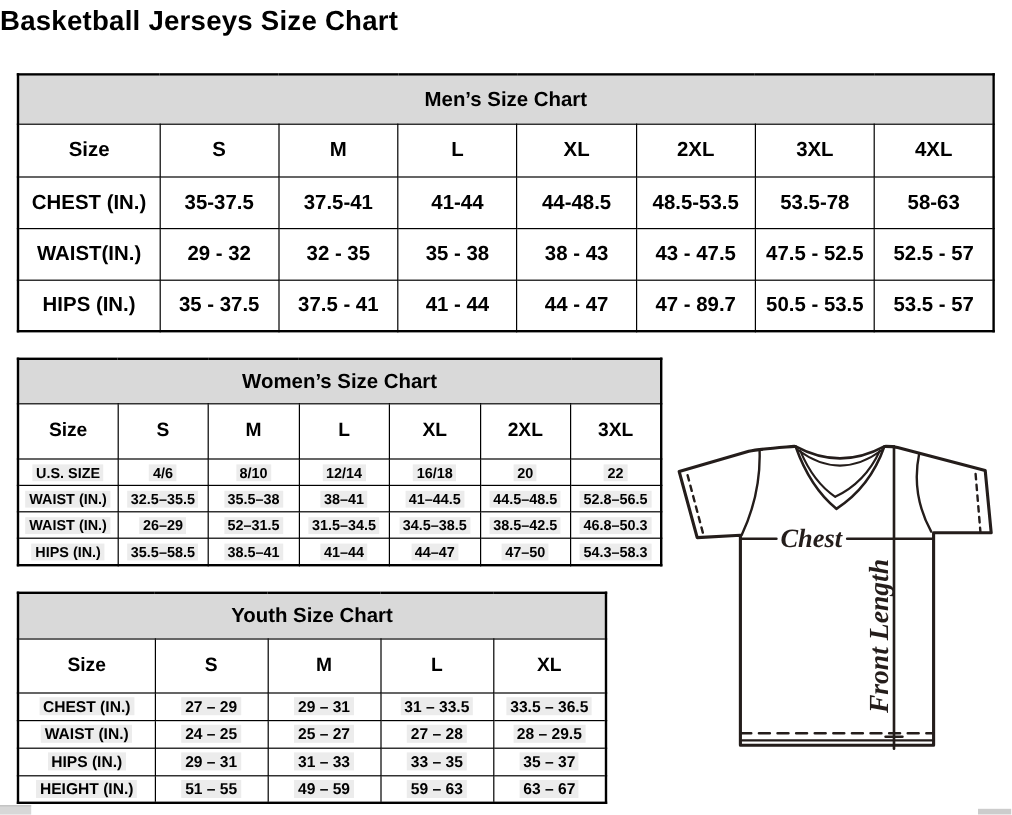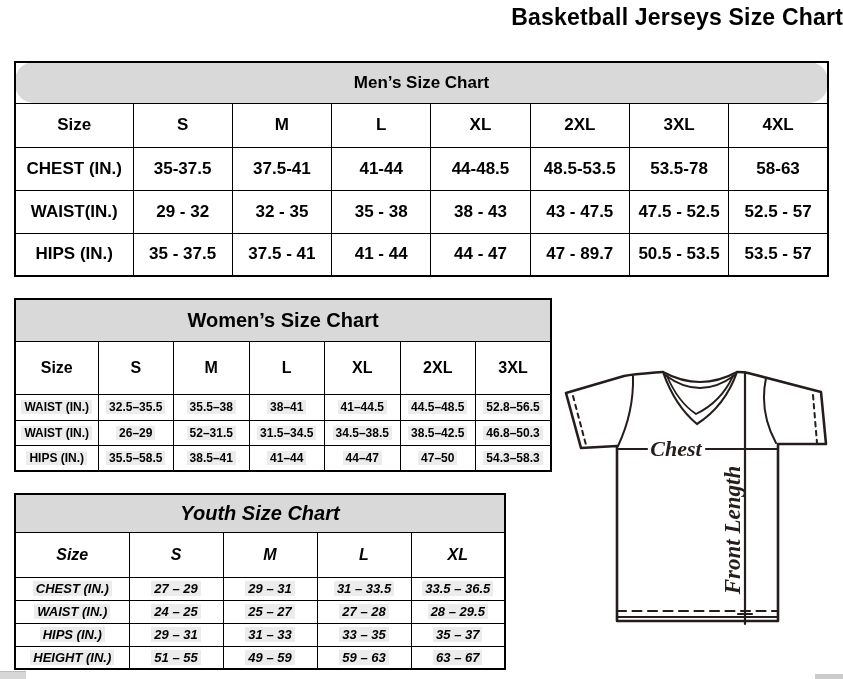--- a/index.html
+++ b/index.html
@@ -1,41 +1,41 @@
 <!DOCTYPE html>
 <html><head>
 <meta charset="utf-8">
 <style>
   html,body { margin:0; padding:0; background:#fff; }
   .page {
     position:relative; width:843px; height:679px; background:#ffffff;
     font-family:"Liberation Sans", sans-serif; color:#000; overflow:hidden;
   }
   .title {
-    position:absolute; top:4px; left:0; width:843px; text-align:right;
+    position:absolute; top:4px; left:0; width:843px; text-align:left;
     font-size:23px; font-weight:bold; letter-spacing:0.2px;
   }
   table.sz {
     position:absolute; border-collapse:collapse; table-layout:fixed;
     border:2px solid #000; background:#fff;
   }
   table.sz th, table.sz td {
     border:1px solid #000; text-align:center; vertical-align:middle;
     font-weight:bold; padding:0; overflow:hidden; white-space:nowrap;
   }
-  tr.band th { background:#d9d9d9; font-size:20px; }
+  tr.band th { background:#d9d9d9; font-size:17px; }
   
   table.mens { left:14px; top:61px; width:815px; height:214px; }
-  table.mens th, table.mens td { font-size:17px;border-radius:19px; }
+  table.mens th, table.mens td { font-size:17px; }
   
   table.womens { left:14px; top:298px; width:538px; height:174px; }
   table.womens tr.size-row th { font-size:16px; }
   table.womens td, table.womens td.rowlab { font-size:12px; }
   
-  table.youth { left:14px; top:493px; width:492px; height:175px;font-style:italic; }
+  table.youth { left:14px; top:493px; width:492px; height:175px; }
   table.youth tr.size-row th { font-size:16px; }
   table.youth td { font-size:13px; }
   .sh { background:#ececec; padding:0 3px; }
   
   .jersey { position:absolute; left:558px; top:362px; width:285px; height:268px; }
   .jersey text {
     font-family:"Liberation Serif", serif; font-weight:bold; font-style:italic;
     fill:#241d1b;
   }
   
@@ -124,20 +124,29 @@
     <tr class="size-row" style="height:46px">
       <th>Size</th>
       <th>S</th>
       <th>M</th>
       <th>L</th>
       <th>XL</th>
       <th>2XL</th>
       <th>3XL</th>
     </tr>
     <tr style="height:22px">
+      <td class="rowlab"><span class="sh">U.S. SIZE</span></td>
+      <td><span class="sh">4/6</span></td>
+      <td><span class="sh">8/10</span></td>
+      <td><span class="sh">12/14</span></td>
+      <td><span class="sh">16/18</span></td>
+      <td><span class="sh">20</span></td>
+      <td><span class="sh">22</span></td>
+    </tr>
+    <tr style="height:22px">
       <td class="rowlab"><span class="sh">WAIST (IN.)</span></td>
       <td><span class="sh">32.5–35.5</span></td>
       <td><span class="sh">35.5–38</span></td>
       <td><span class="sh">38–41</span></td>
       <td><span class="sh">41–44.5</span></td>
       <td><span class="sh">44.5–48.5</span></td>
       <td><span class="sh">52.8–56.5</span></td>
     </tr>
     <tr style="height:22px">
       <td class="rowlab"><span class="sh">WAIST (IN.)</span></td>

